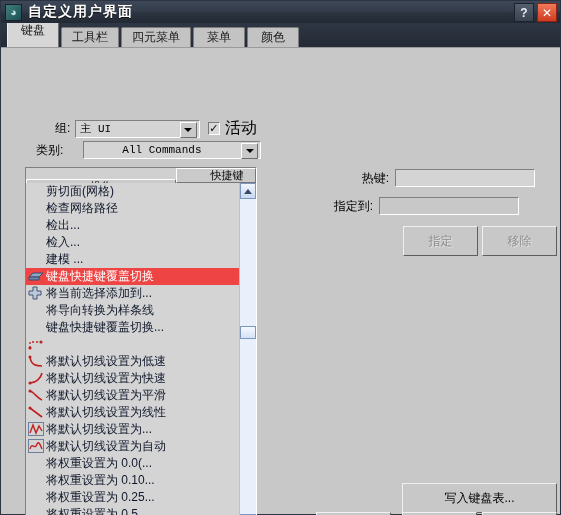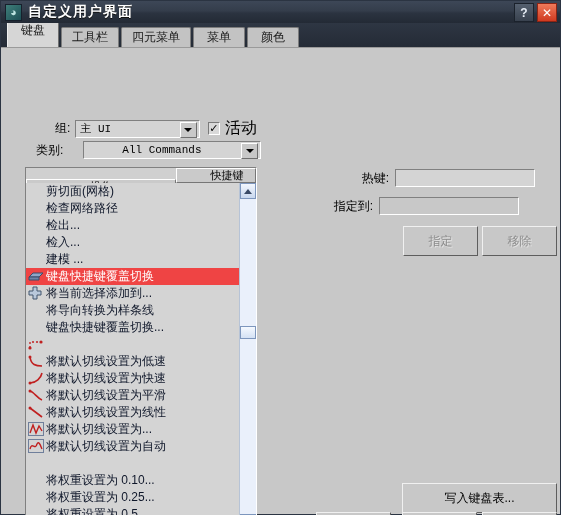--- a/index.html
+++ b/index.html
@@ -425,20 +425,21 @@
             </div>
             <div class="item">
               <span class="ic"><svg width="16" height="14" viewBox="0 0 16 14">
                   <rect x="0.5" y="0.5" width="15" height="13" fill="none" stroke="#6f7f9b"></rect>
                   <path d="M2 10 C4 2, 7 12, 9 5 C11 1, 13 8, 14 10" stroke="#c02020" fill="none" stroke-width="1.4"></path>
                 </svg></span>
               <span class="txt">将默认切线设置为自动</span>
             </div>
             <div class="item">
               <span class="ic"></span>
+              <span class="txt">将权重设置为 0.0(...</span>
             </div>
             <div class="item">
               <span class="ic"></span>
               <span class="txt">将权重设置为 0.10...</span>
             </div>
             <div class="item">
               <span class="ic"></span>
               <span class="txt">将权重设置为 0.25...</span>
             </div>
             <div class="item">

